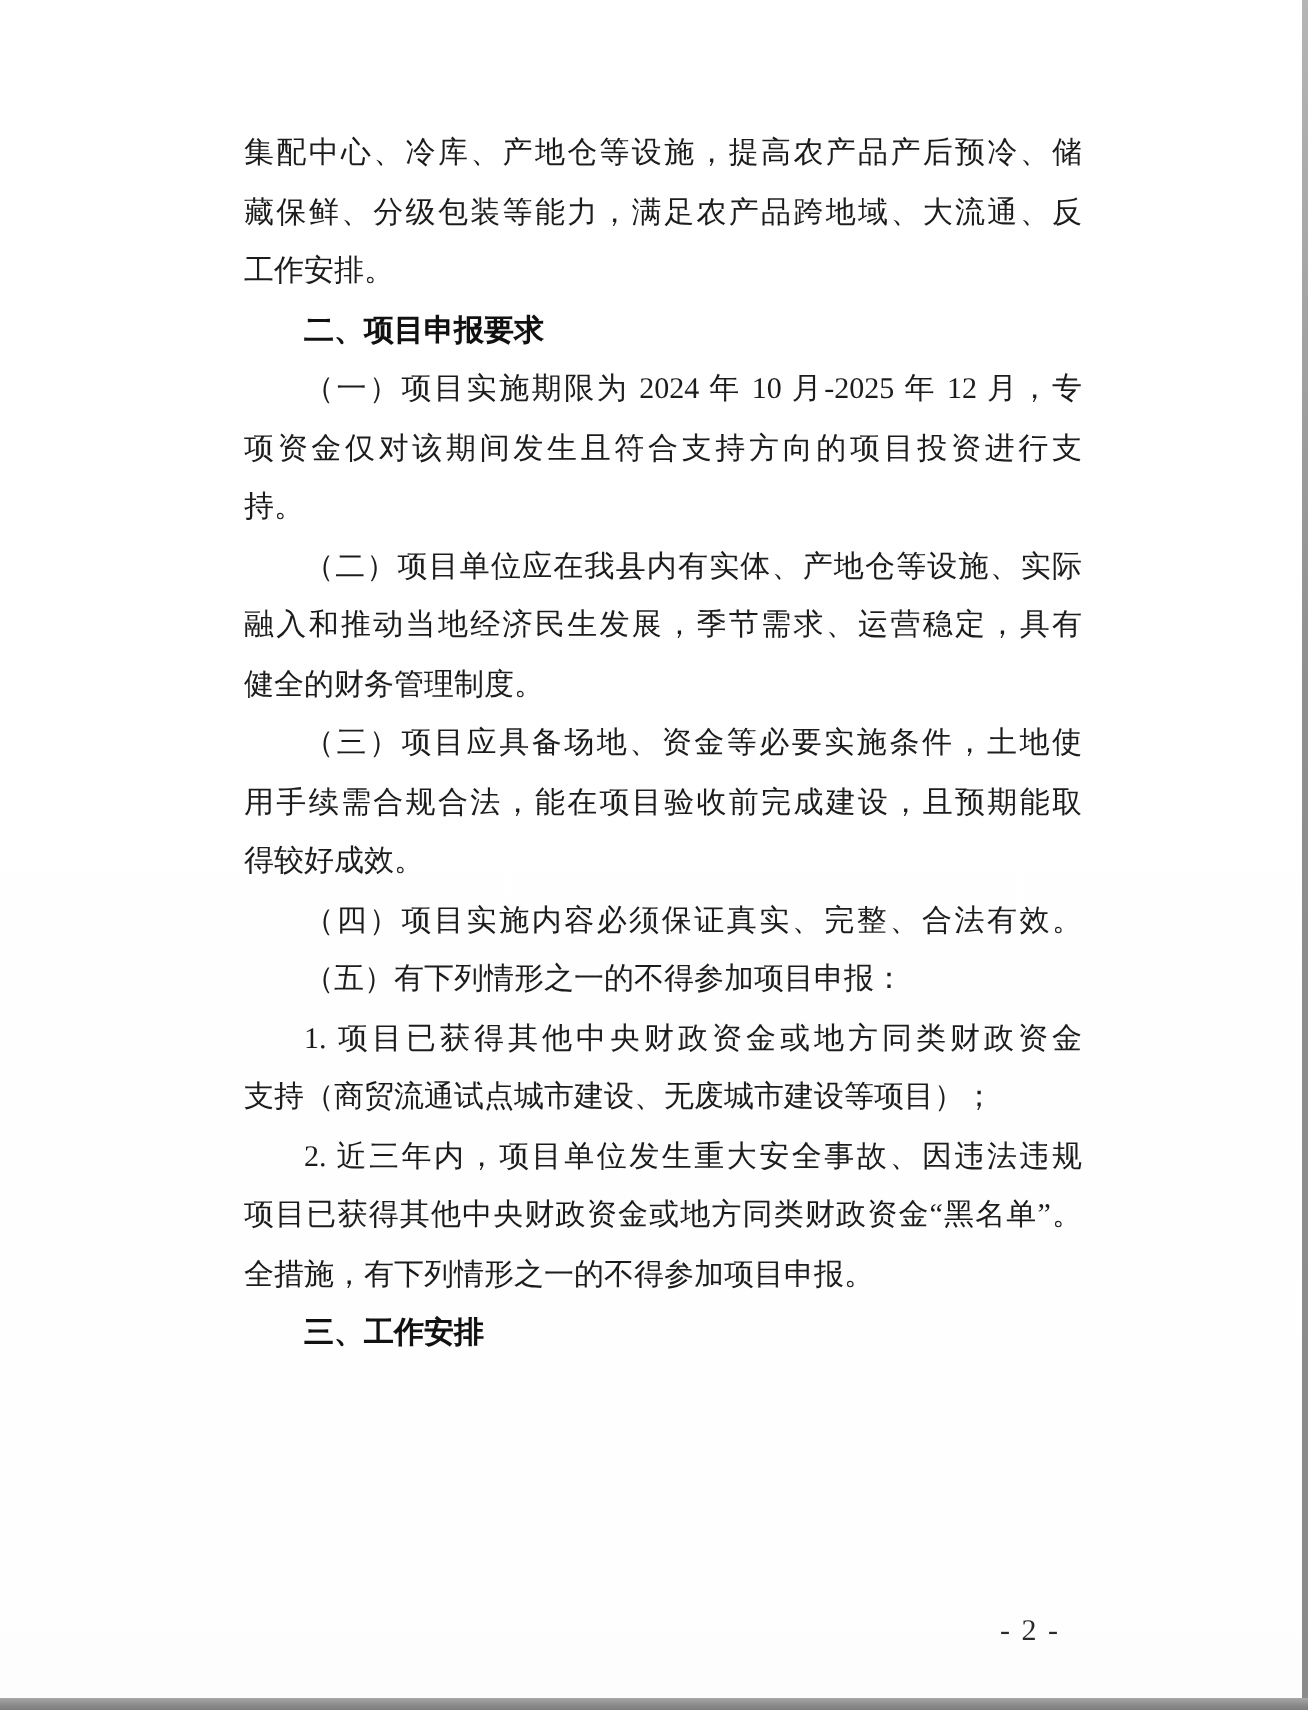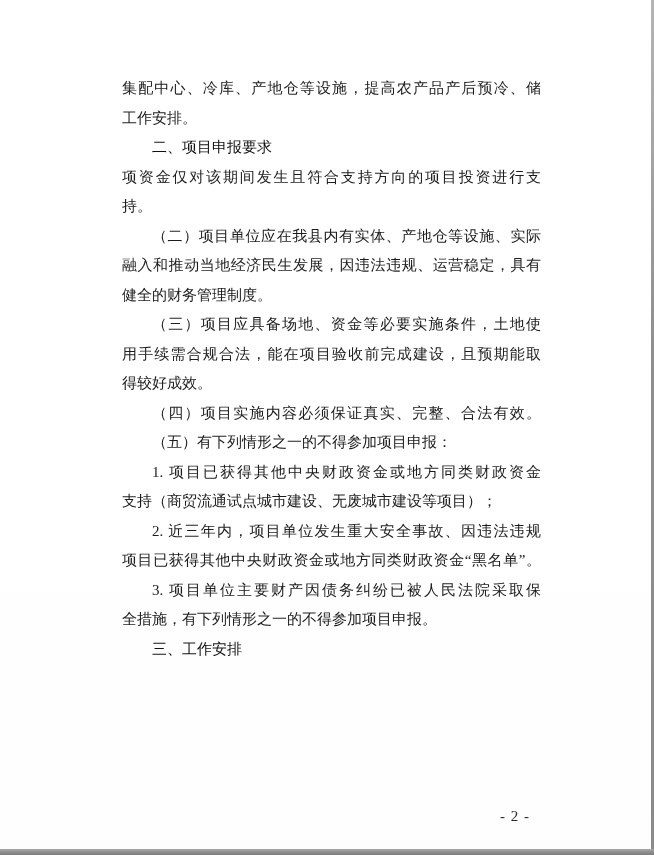--- a/index.html
+++ b/index.html
@@ -13,40 +13,40 @@
   }
   .page {
     position: relative;
     width: 654px;
     height: 855px;
     background: linear-gradient(180deg, #ffffff 0%, #fefefe 92%, #fdfdfd 100%);
   }
   .textblock {
     position: absolute;
     left: 122px;
-    top: 74px;
+    top: 63px;
     width: 419px;
   }
   .line {
     height: 29.5px;
     line-height: 29.5px;
     font-size: 15px;
     color: #1c1c1c;
     white-space: normal;
     overflow: visible;
   }
   .line.justify {
     text-align: justify;
     text-align-last: justify;
   }
   .line.indent {
     text-indent: 2em;
   }
   .line.heading {
-    font-weight: 400;
+    font-weight: 700;
     color: #111111;
   }
   .page-number {
     position: absolute;
     left: 500px;
     top: 808px;
     font-size: 15px;
     color: #2a2a2a;
     letter-spacing: 1px;
     white-space: pre;
@@ -67,36 +67,37 @@
     height: 6px;
     background: linear-gradient(180deg, #a8a8a8 0%, #8a8a8a 60%, #7d7d7d 100%);
   }
 </style>
 </head>
 <body>
 
 <div class="page">
   <div class="textblock" id="lines-container">
       <div class="line justify">集配中心、冷库、产地仓等设施，提高农产品产后预冷、储</div>
+      <div class="line justify">藏保鲜、分级包装等能力，满足农产品跨地域、大流通、反</div>
       <div class="line">工作安排。</div>
       <div class="line indent heading">二、项目申报要求</div>
+      <div class="line justify indent">（一）项目实施期限为 2024 年 10 月-2025 年 12 月，专</div>
       <div class="line justify">项资金仅对该期间发生且符合支持方向的项目投资进行支</div>
       <div class="line">持。</div>
       <div class="line justify indent">（二）项目单位应在我县内有实体、产地仓等设施、实际</div>
-      <div class="line justify">融入和推动当地经济民生发展，因违法违规、运营稳定，具有</div>
+      <div class="line justify">融入和推动当地经济民生发展，季节需求、运营稳定，具有</div>
       <div class="line">健全的财务管理制度。</div>
       <div class="line justify indent">（三）项目应具备场地、资金等必要实施条件，土地使</div>
       <div class="line justify">用手续需合规合法，能在项目验收前完成建设，且预期能取</div>
       <div class="line">得较好成效。</div>
       <div class="line justify indent">（四）项目实施内容必须保证真实、完整、合法有效。</div>
       <div class="line indent">（五）有下列情形之一的不得参加项目申报：</div>
       <div class="line justify indent">1. 项目已获得其他中央财政资金或地方同类财政资金</div>
       <div class="line">支持（商贸流通试点城市建设、无废城市建设等项目）；</div>
       <div class="line justify indent">2. 近三年内，项目单位发生重大安全事故、因违法违规</div>
       <div class="line justify">项目已获得其他中央财政资金或地方同类财政资金“黑名单”。</div>
-      <div class="line justify indent">3. 项目单位主要财产因债务纠纷已被人民法院采取保</div>
       <div class="line">全措施，有下列情形之一的不得参加项目申报。</div>
       <div class="line indent heading">三、工作安排</div>
     </div>
   <div class="page-number">- 2 -</div>
   <div class="edge-right"></div>
   <div class="edge-bottom"></div>
 </div>
 
 </body></html>

